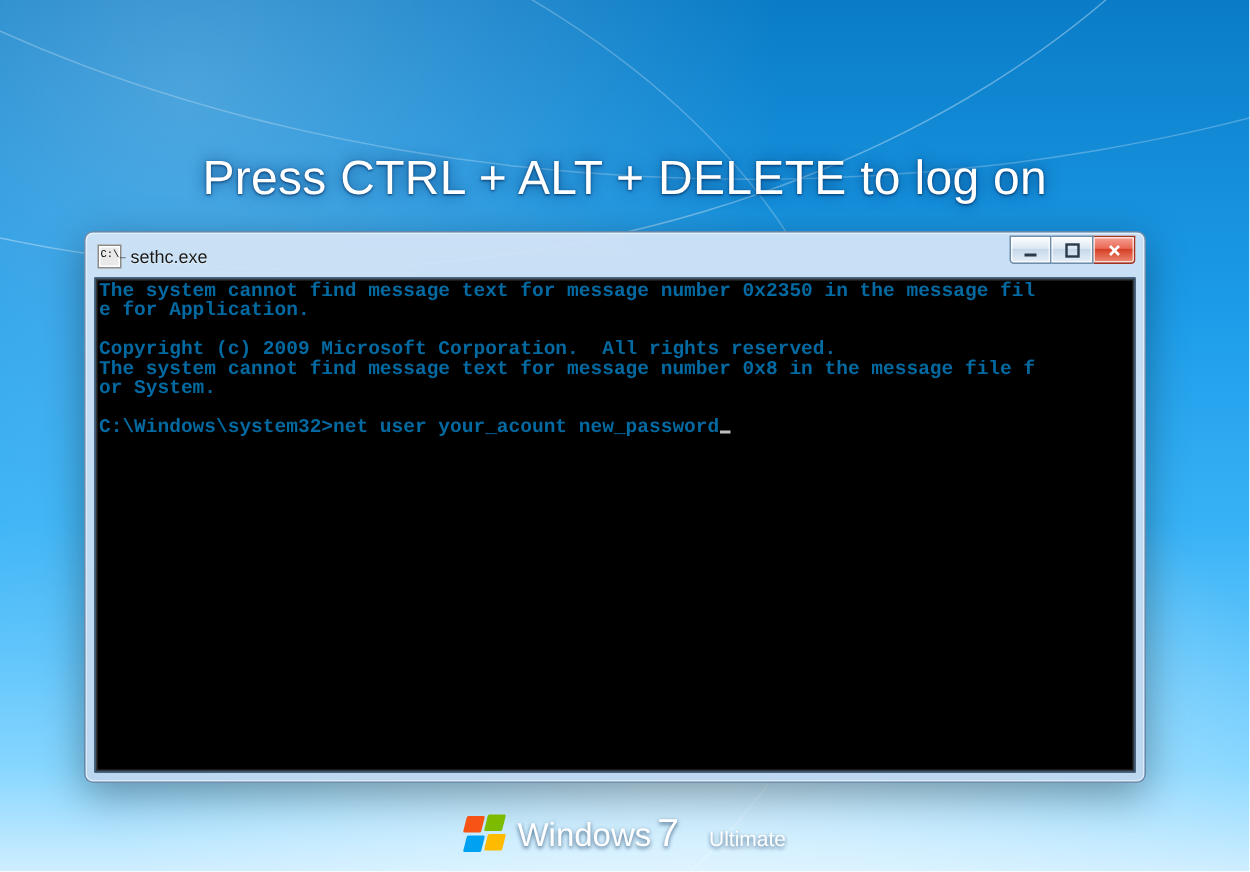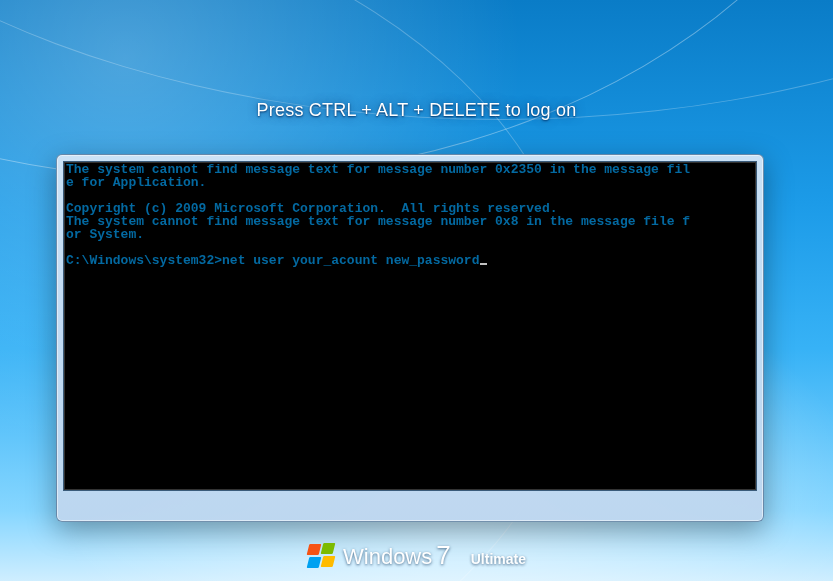--- a/index.html
+++ b/index.html
@@ -25,21 +25,21 @@
   .arc1 { width: 1400px; height: 1000px; left: -500px; top: -820px; }
   .arc2 { width: 1600px; height: 900px;  left: -300px; top: -780px; border-color: rgba(255,255,255,0.25); }
   .arc3 { width: 1400px; height: 900px;  left: -820px; top: -120px; border-color: rgba(255,255,255,0.25); }
 
   .instruction {
     position: absolute;
     top: 100px;
     left: 0; right: 0;
     text-align: center;
     color: #ffffff;
-    font-size: 18px;
+    font-size: 32px;
     font-weight: 400;
     text-shadow: 0 0 10px rgba(0,60,120,0.8), 0 1px 2px rgba(0,40,90,0.9);
     letter-spacing: 0.2px;
   }
 
   
   .window {
     position: absolute;
     left: 56px;
     top: 154px;
@@ -155,33 +155,56 @@
     transform: skewX(-14deg);
   }
   .flag .r { background:#f65314; left:1px;  top:2px; }
   .flag .g { background:#7cbb00; left:15px; top:1px; }
   .flag .b { background:#00a1f1; left:1px;  top:15px; }
   .flag .y { background:#ffbb00; left:15px; top:14px; }
 
   .brand-text { display:flex; align-items:baseline; gap:2px; }
   .brand-text .word { font-size: 22px; font-weight: 400; letter-spacing: 0; }
   .brand-text .seven { font-size: 26px; font-weight: 300; margin-left: 2px; }
-  .brand-text .edition { font-size: 14px; margin-left: 18px; font-weight: 700; opacity: 0.95; }
+  .brand-text .edition { font-size: 14px; margin-left: 18px; font-weight: 400; opacity: 0.95; }
 </style>
 </head>
 <body>
 
 <div class="desktop">
   <div class="arc arc1"></div>
   <div class="arc arc2"></div>
   <div class="arc arc3"></div>
 
   <div class="instruction">Press CTRL + ALT + DELETE to log on</div>
 
   <div class="window">
+    <div class="titlebar">
+      <div class="app-icon"></div>
+      <div class="title">sethc.exe</div>
+
+      <div class="win-buttons">
+        <div class="win-btn" title="Minimize">
+          <svg width="10" height="10" viewBox="0 0 10 10">
+              <rect x="1" y="7" width="8" height="2" fill="#2a3a4a"></rect>
+            </svg>
+        </div>
+        <div class="win-btn" title="Maximize">
+          <svg width="10" height="10" viewBox="0 0 10 10">
+              <rect x="1" y="1" width="8" height="8" fill="none" stroke="#2a3a4a" stroke-width="1.6"></rect>
+            </svg>
+        </div>
+        <div class="win-btn close" title="Close">
+          <svg width="10" height="10" viewBox="0 0 10 10">
+            <line x1="2" y1="2" x2="8" y2="8" stroke="#fff" stroke-width="1.8"></line>
+            <line x1="8" y1="2" x2="2" y2="8" stroke="#fff" stroke-width="1.8"></line>
+          </svg>
+        </div>
+      </div>
+    </div>
 
     <div class="client">
       <pre class="console" id="console-pre">The system cannot find message text for message number 0x2350 in the message fil
 e for Application.
 
 Copyright (c) 2009 Microsoft Corporation.  All rights reserved.
 The system cannot find message text for message number 0x8 in the message file f
 or System.
 
 C:\Windows\system32&gt;net user your_acount new_password<span class="cursor"></span></pre>

